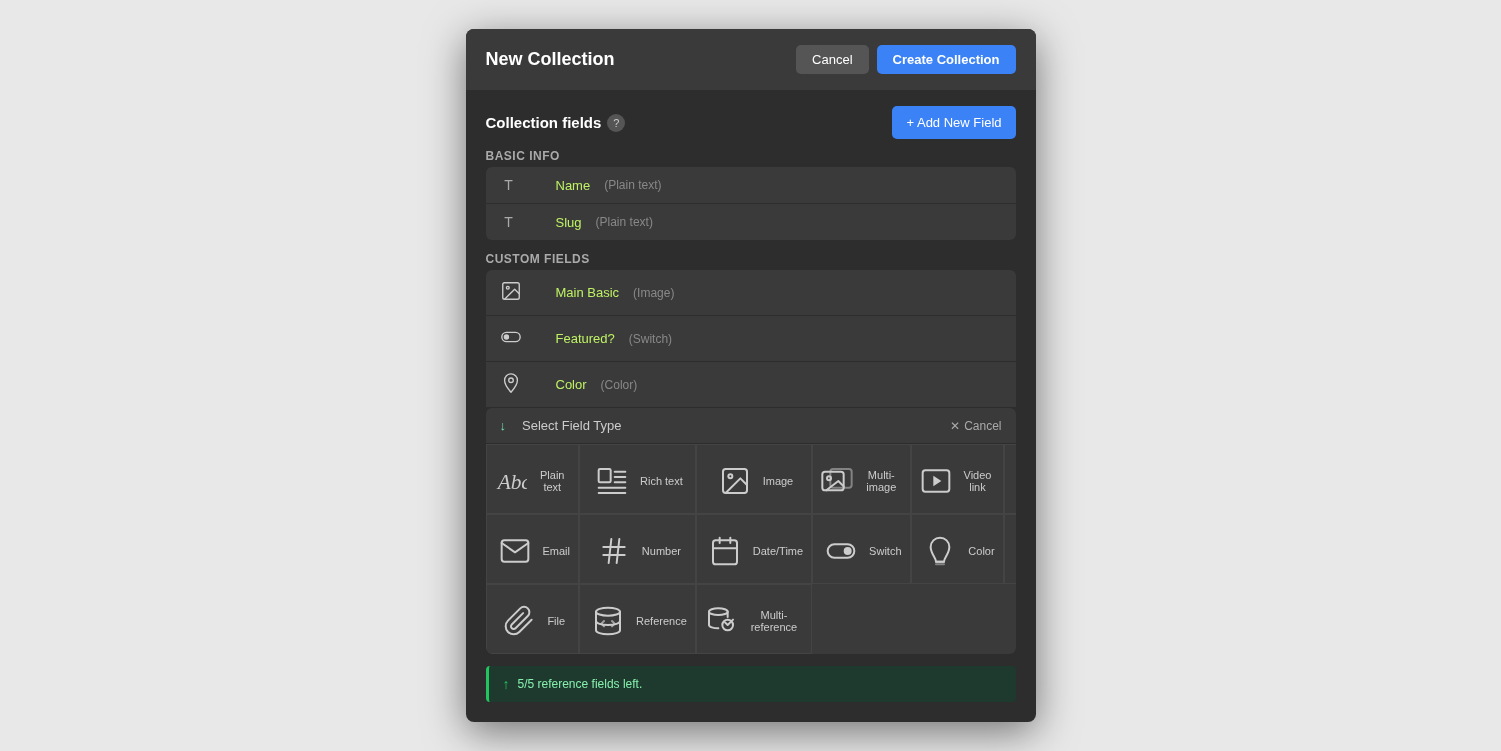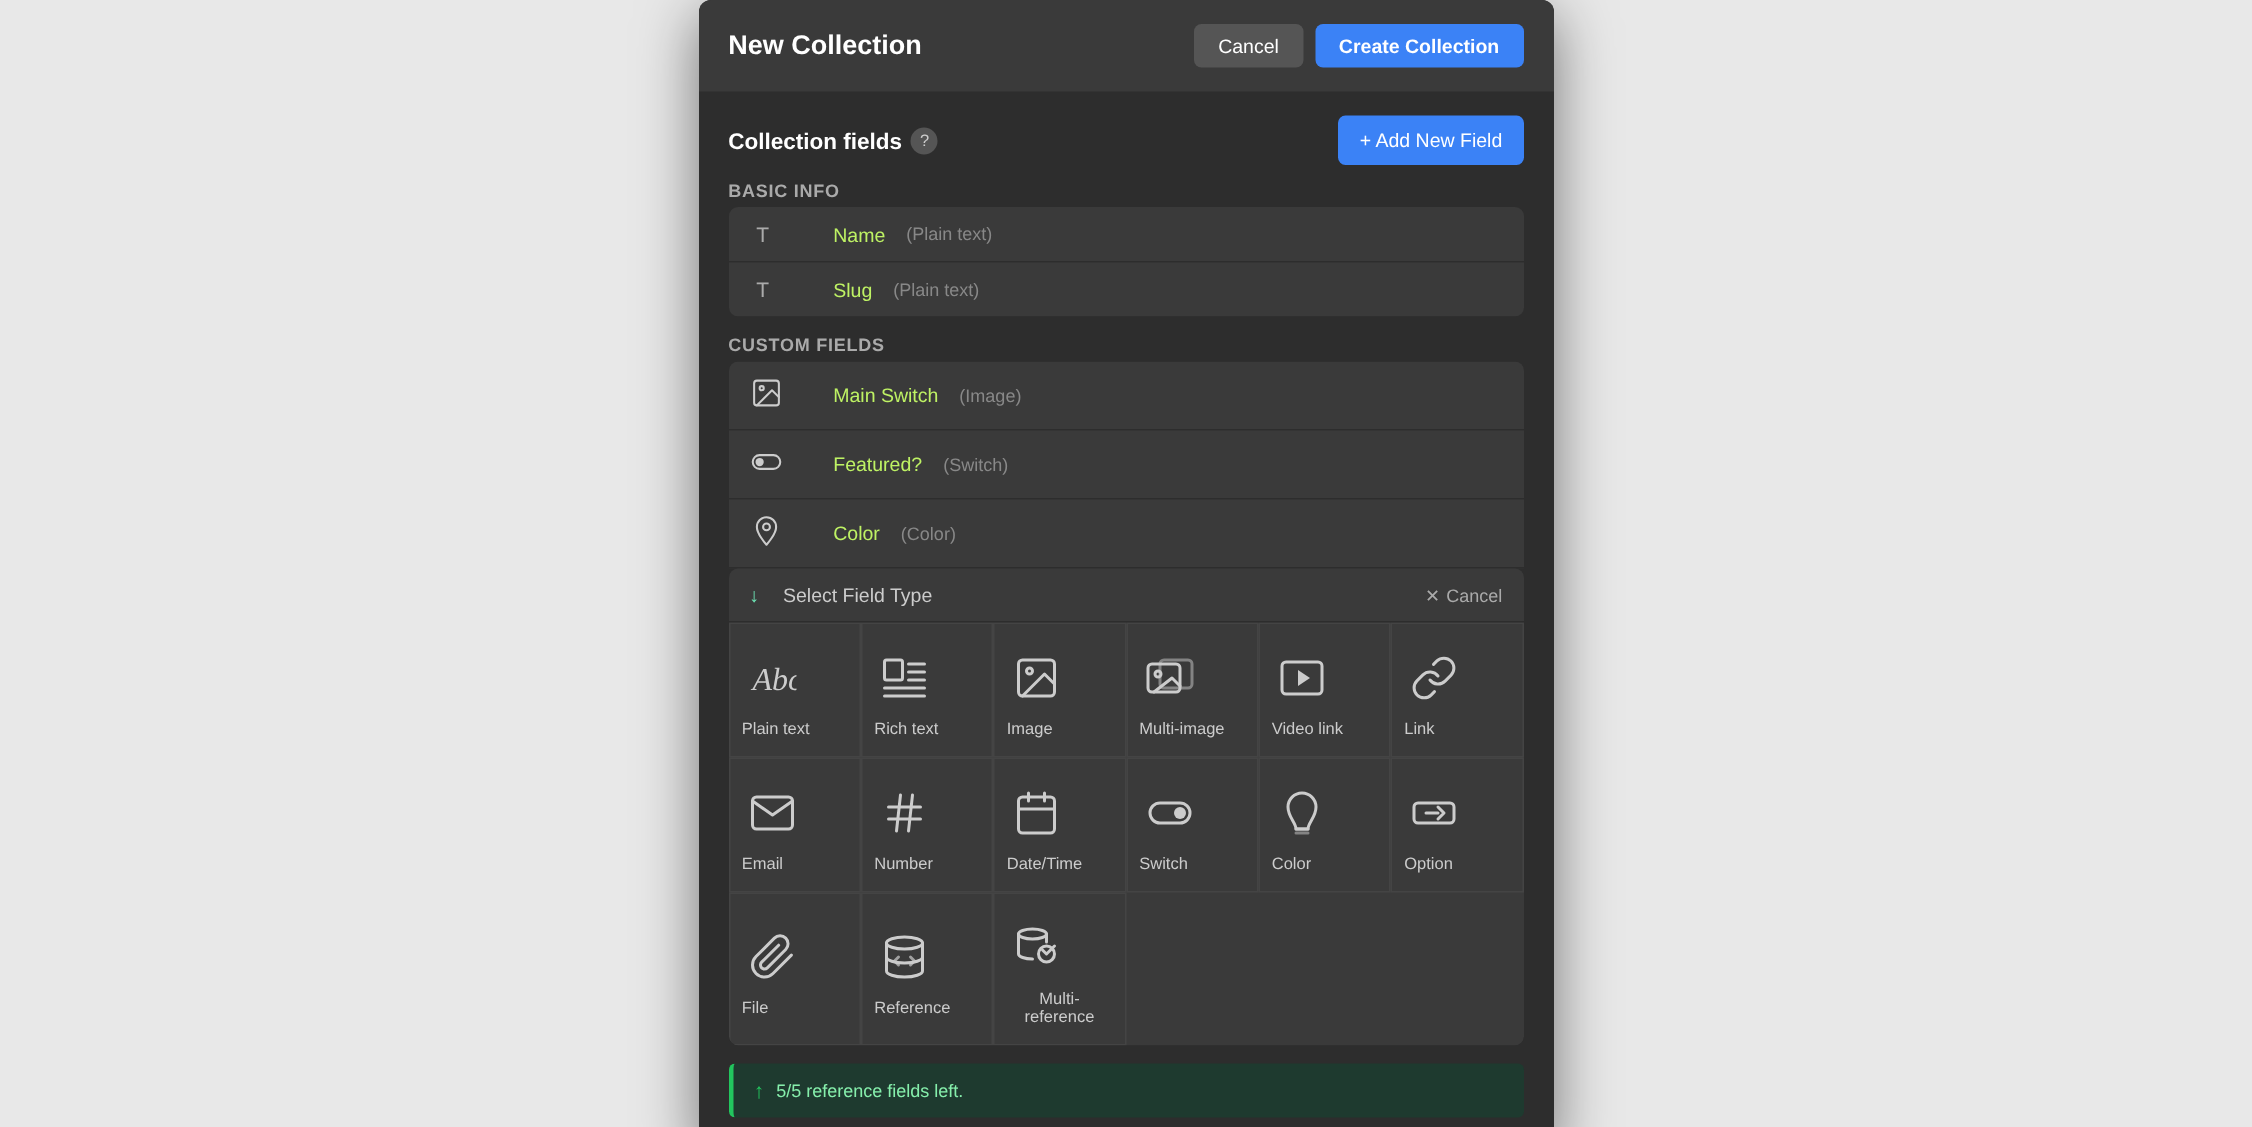--- a/index.html
+++ b/index.html
@@ -59,21 +59,21 @@
       padding: 0 20px 20px;
     }
     .section-header {
       display: flex;
       align-items: center;
       justify-content: space-between;
       padding: 16px 0 10px;
     }
     .section-title-row {
       display: flex;
-      align-items: flex-end;
+      align-items: center;
       gap: 6px;
     }
     .section-title {
       color: #fff;
       font-size: 15px;
       font-weight: 600;
     }
     .help-badge {
       background: #555;
       color: #ccc;
@@ -167,22 +167,22 @@
     }
     .field-type-grid {
       background: #3a3a3a;
       display: grid;
       grid-template-columns: repeat(6, 1fr);
       border-radius: 0 0 6px 6px;
       overflow: hidden;
     }
     .field-type-item {
       display: flex;
-      flex-direction: column;
-      align-items: flex-start;
+      flex-direction: row;
+      align-items: center;
       justify-content: center;
       padding: 16px 8px 12px;
       cursor: pointer;
       border: 1px solid #444;
       gap: 8px;
       transition: background 0.15s;
     }
     .field-type-icon {
       font-size: 22px;
       color: #ccc;
@@ -268,21 +268,21 @@
       <div class="group-label">Custom fields</div>
       <div class="fields-list">
         <div class="field-row">
           <span class="field-icon">
             <svg class="field-svg" viewBox="0 0 24 24">
                 <rect x="3" y="3" width="18" height="18" rx="2"></rect>
                 <circle cx="8.5" cy="8.5" r="1.5"></circle>
                 <polyline points="21 15 16 10 5 21"></polyline>
               </svg>
           </span>
-          <span class="field-name">Main Switch</span>
+          <span class="field-name">Main Basic</span>
           <span class="field-type">(Image)</span>
         </div>
         <div class="field-row">
           <span class="field-icon">
             <svg class="field-svg" viewBox="0 0 24 24">
                 <rect x="2" y="7" width="20" height="10" rx="5"></rect>
                 <circle cx="7" cy="12" r="3" fill="#ccc" stroke="none"></circle>
               </svg>
           </span>
           <span class="field-name">Featured?</span>

